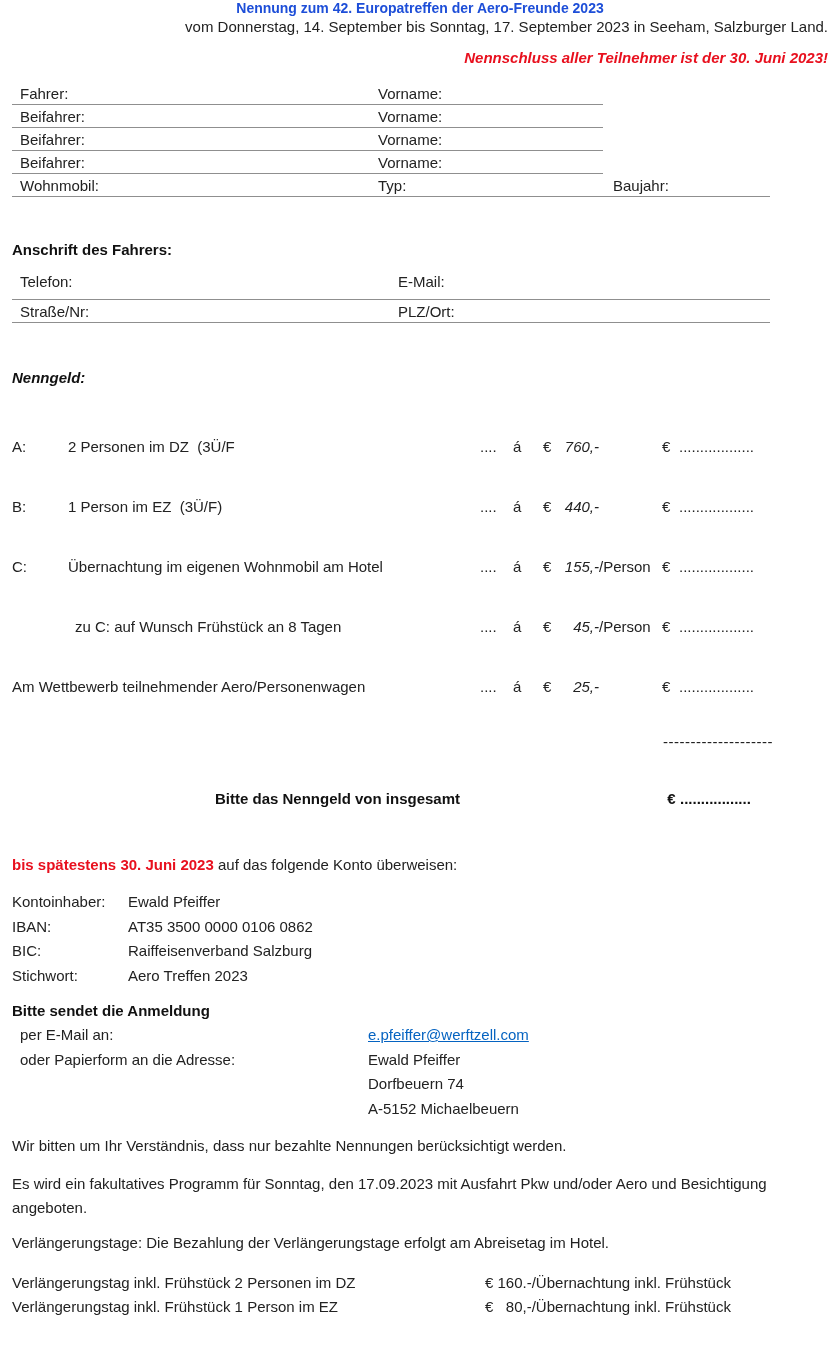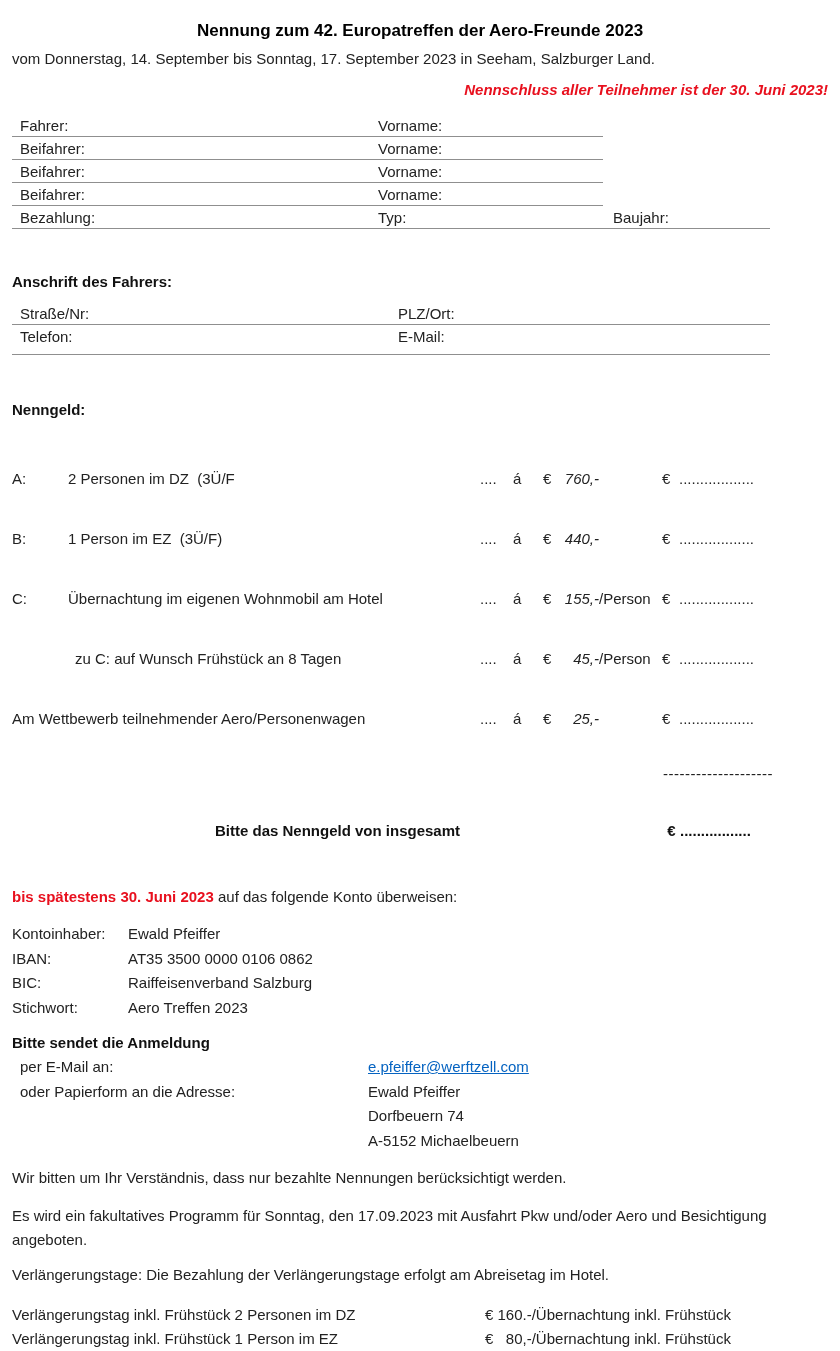--- a/index.html
+++ b/index.html
@@ -9,43 +9,43 @@
     --text: #222222;
   }
   * { margin:0; padding:0; box-sizing:border-box; }
   body { background:#ffffff; }
   .page {
     width:840px; height:1351px; background:#ffffff; overflow:hidden;
     font-family:"Liberation Sans", sans-serif; font-size:15px; color:var(--text);
     padding:0 12px; position:relative;
   }
   
-  .title { font-size:17px; font-weight:bold; text-align:center; padding-top:21px; color:#000000; }
-  .subtitle { text-align:left; margin-top:9px; }
+  .title { font-size:14px; font-weight:bold; text-align:center; color:#1d4ed8; }
+  .subtitle { text-align:right; margin-top:2px; }
   .deadline { text-align:right; margin-top:14px; font-weight:bold; color:var(--red);font-style:italic; }
 
   
   .ptable { margin-top:16px; }
   .prow { display:flex; align-items:center; height:23px; width:591px;
           border-bottom:1px solid var(--line); padding-left:8px; }
   .prow.full { width:758px; }
   .prow .c1 { width:358px; }
   .prow .c2v { width:235px; }
 
   
   .sec-heading { font-weight:bold; color:#111; }
   .addr-heading { margin-top:44px; }
   .atable { margin-top:12px; }
   .arow { display:flex; align-items:center; height:23px; width:758px;
           border-bottom:1px solid var(--line); padding-left:8px; }
   .arow.tall { height:30px; align-items:flex-start; padding-top:3px; }
   .arow .c1 { width:378px; }
 
   
-  .fees-heading { margin-top:46px; }
+  .fees-heading { margin-top:46px;font-style:italic; }
   .fees { margin-top:14px; white-space:pre; }
   .frow { display:flex; line-height:26px; }
   .fc.code { width:56px; }
   .fc.desc { width:412px; }
   .frow.indent .desc { padding-left:7px; }
   .frow.nocode .desc { width:468px; }
   .fc.d1 { width:33px; }
   .fc.per { width:30px; }
   .fc.cur { width:19px; }
   .fc.amt { width:100px; display:flex; }
@@ -103,35 +103,35 @@
     </div>
     <div class="prow">
       <span class="c1">Beifahrer:</span>
       <span class="c2">Vorname:</span>
     </div>
     <div class="prow">
       <span class="c1">Beifahrer:</span>
       <span class="c2">Vorname:</span>
     </div>
     <div class="prow full">
-      <span class="c1">Bezahlung:</span>
+      <span class="c1">Wohnmobil:</span>
       <span class="c2v">Typ:</span>
       <span class="c3">Baujahr:</span>
     </div>
   </div>
 
   <div class="sec-heading addr-heading">Anschrift des Fahrers:</div>
   <div class="atable">
+    <div class="arow tall">
+      <span class="c1">Telefon:</span>
+      <span class="c2">E-Mail:</span>
+    </div>
     <div class="arow">
       <span class="c1">Straße/Nr:</span>
       <span class="c2">PLZ/Ort:</span>
-    </div>
-    <div class="arow tall">
-      <span class="c1">Telefon:</span>
-      <span class="c2">E-Mail:</span>
     </div>
   </div>
 
   <div class="sec-heading fees-heading">Nenngeld:</div>
   <div class="fees">
     <div class="frow">
       <span class="fc code">A:</span>
       <span class="fc desc">2 Personen im DZ  (3Ü/F</span>
       <span class="fc d1">....</span>
       <span class="fc per">á</span>

